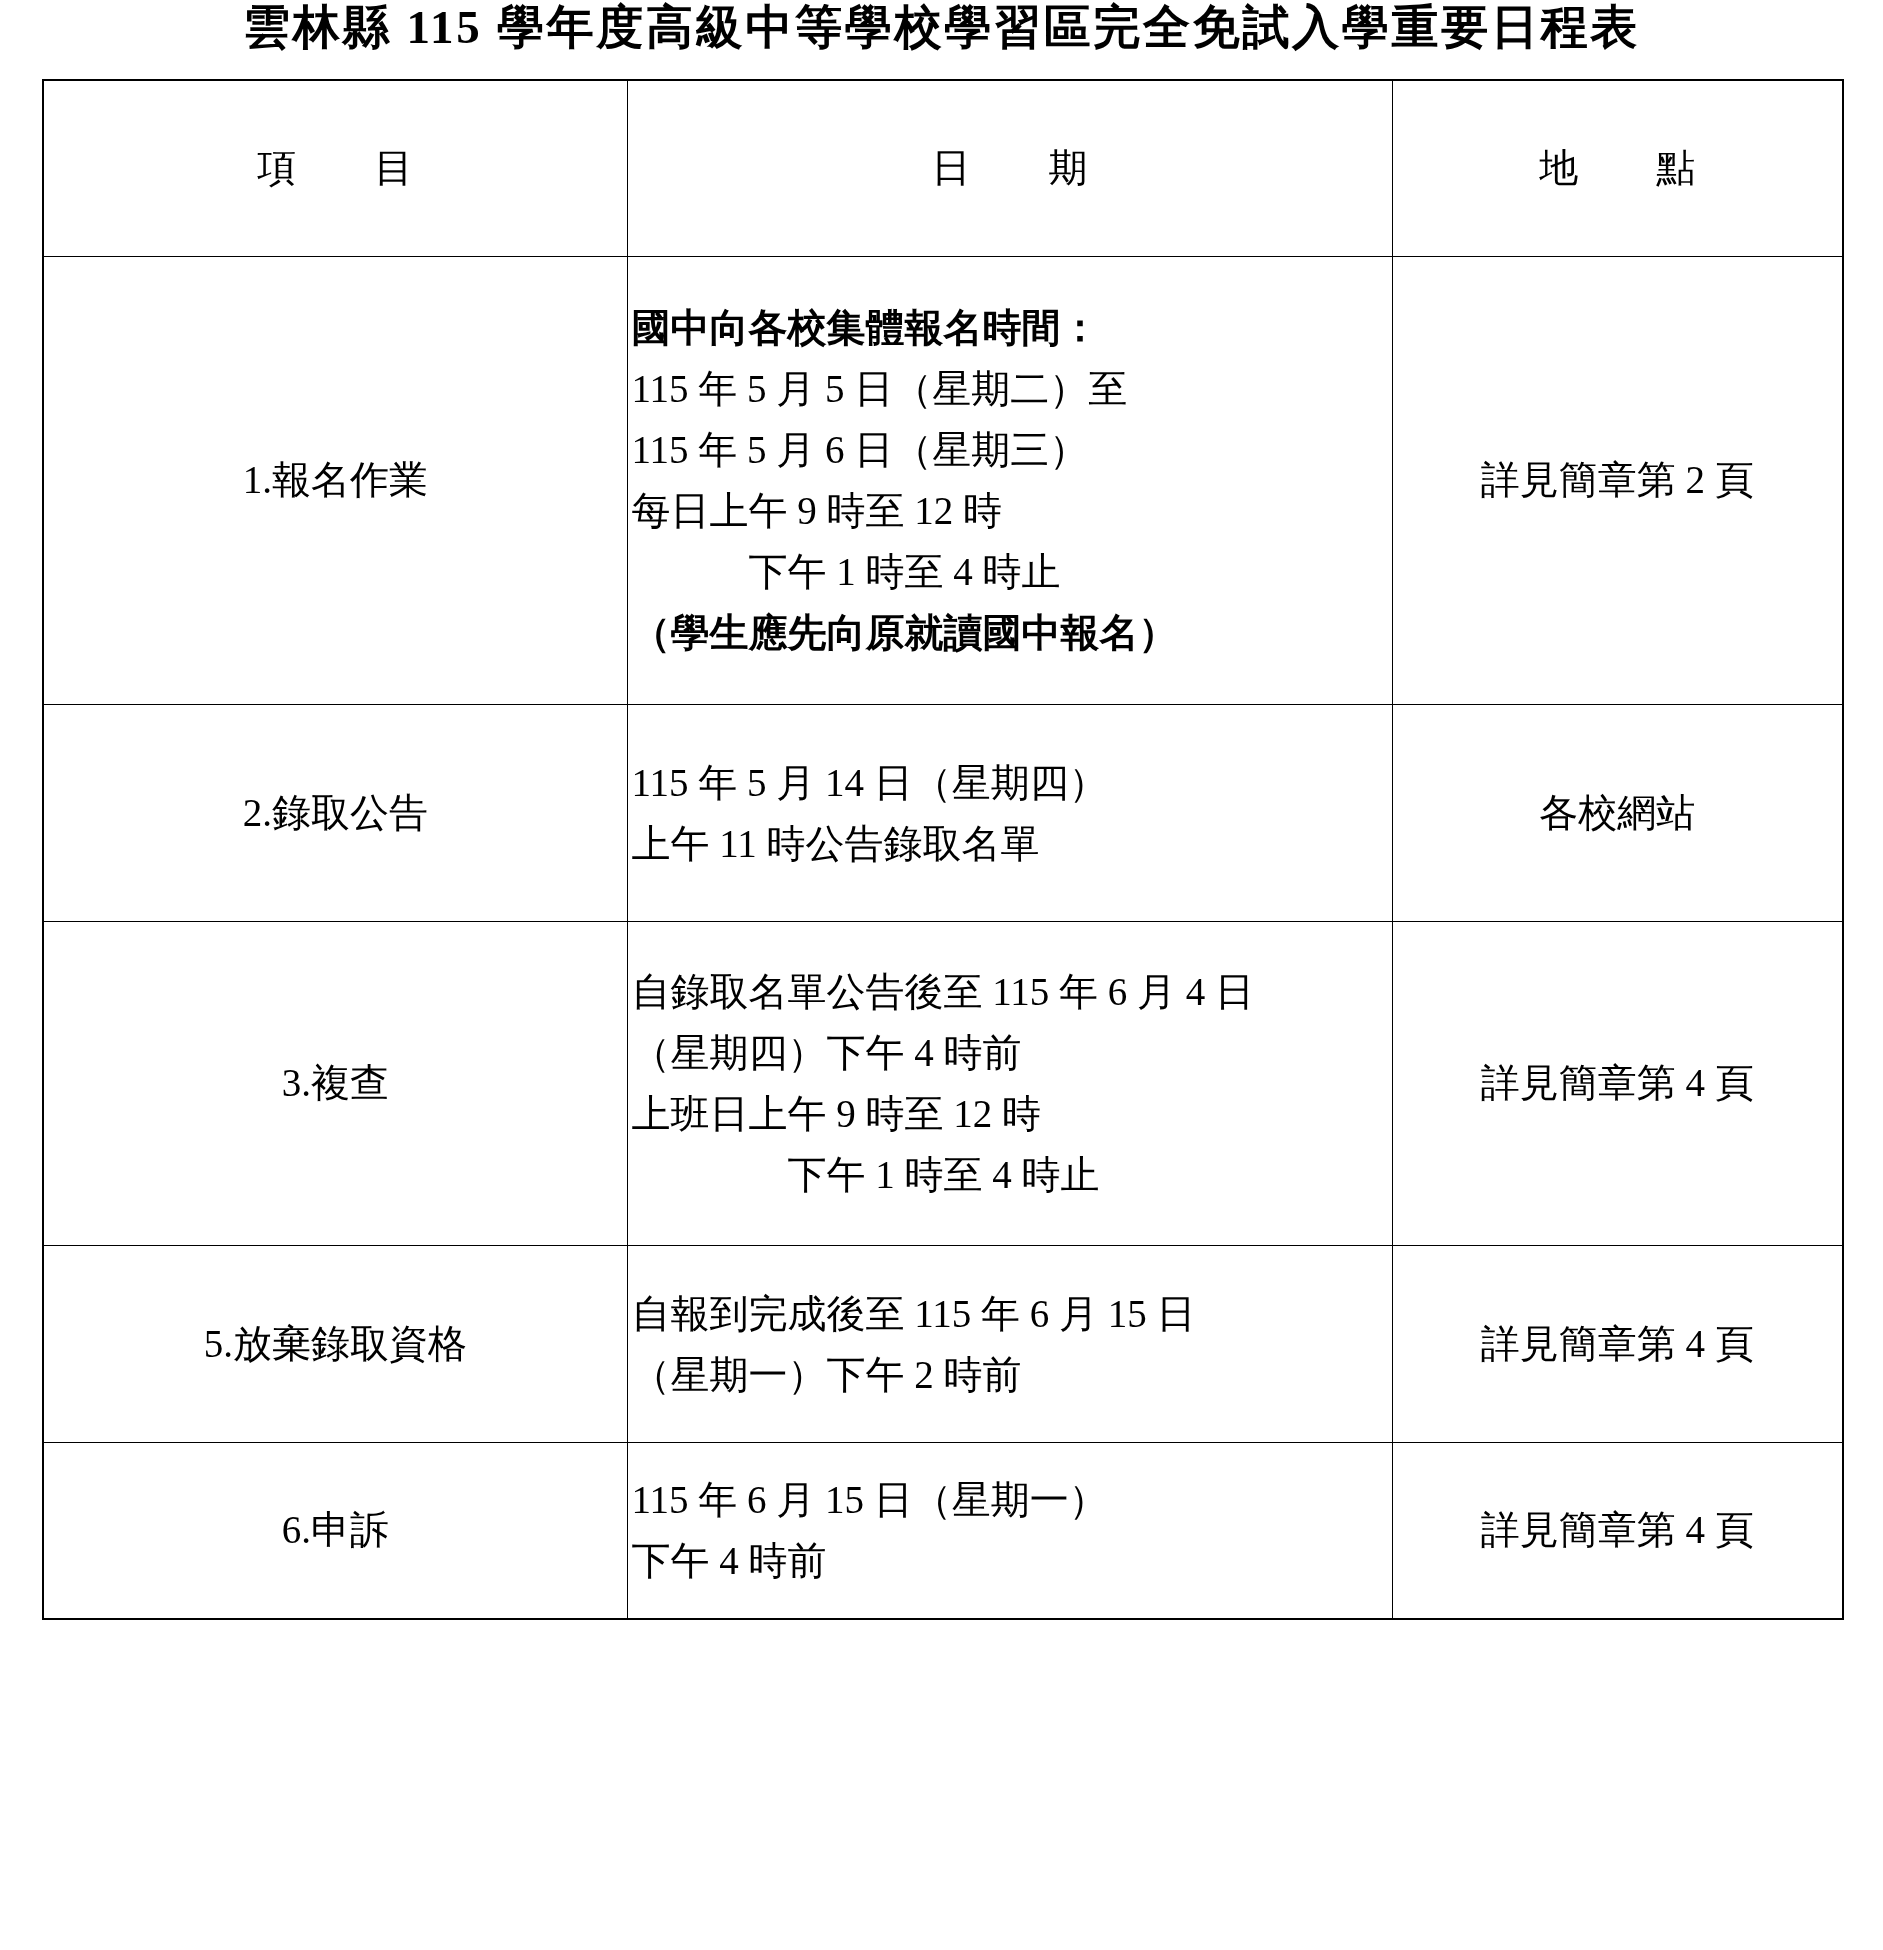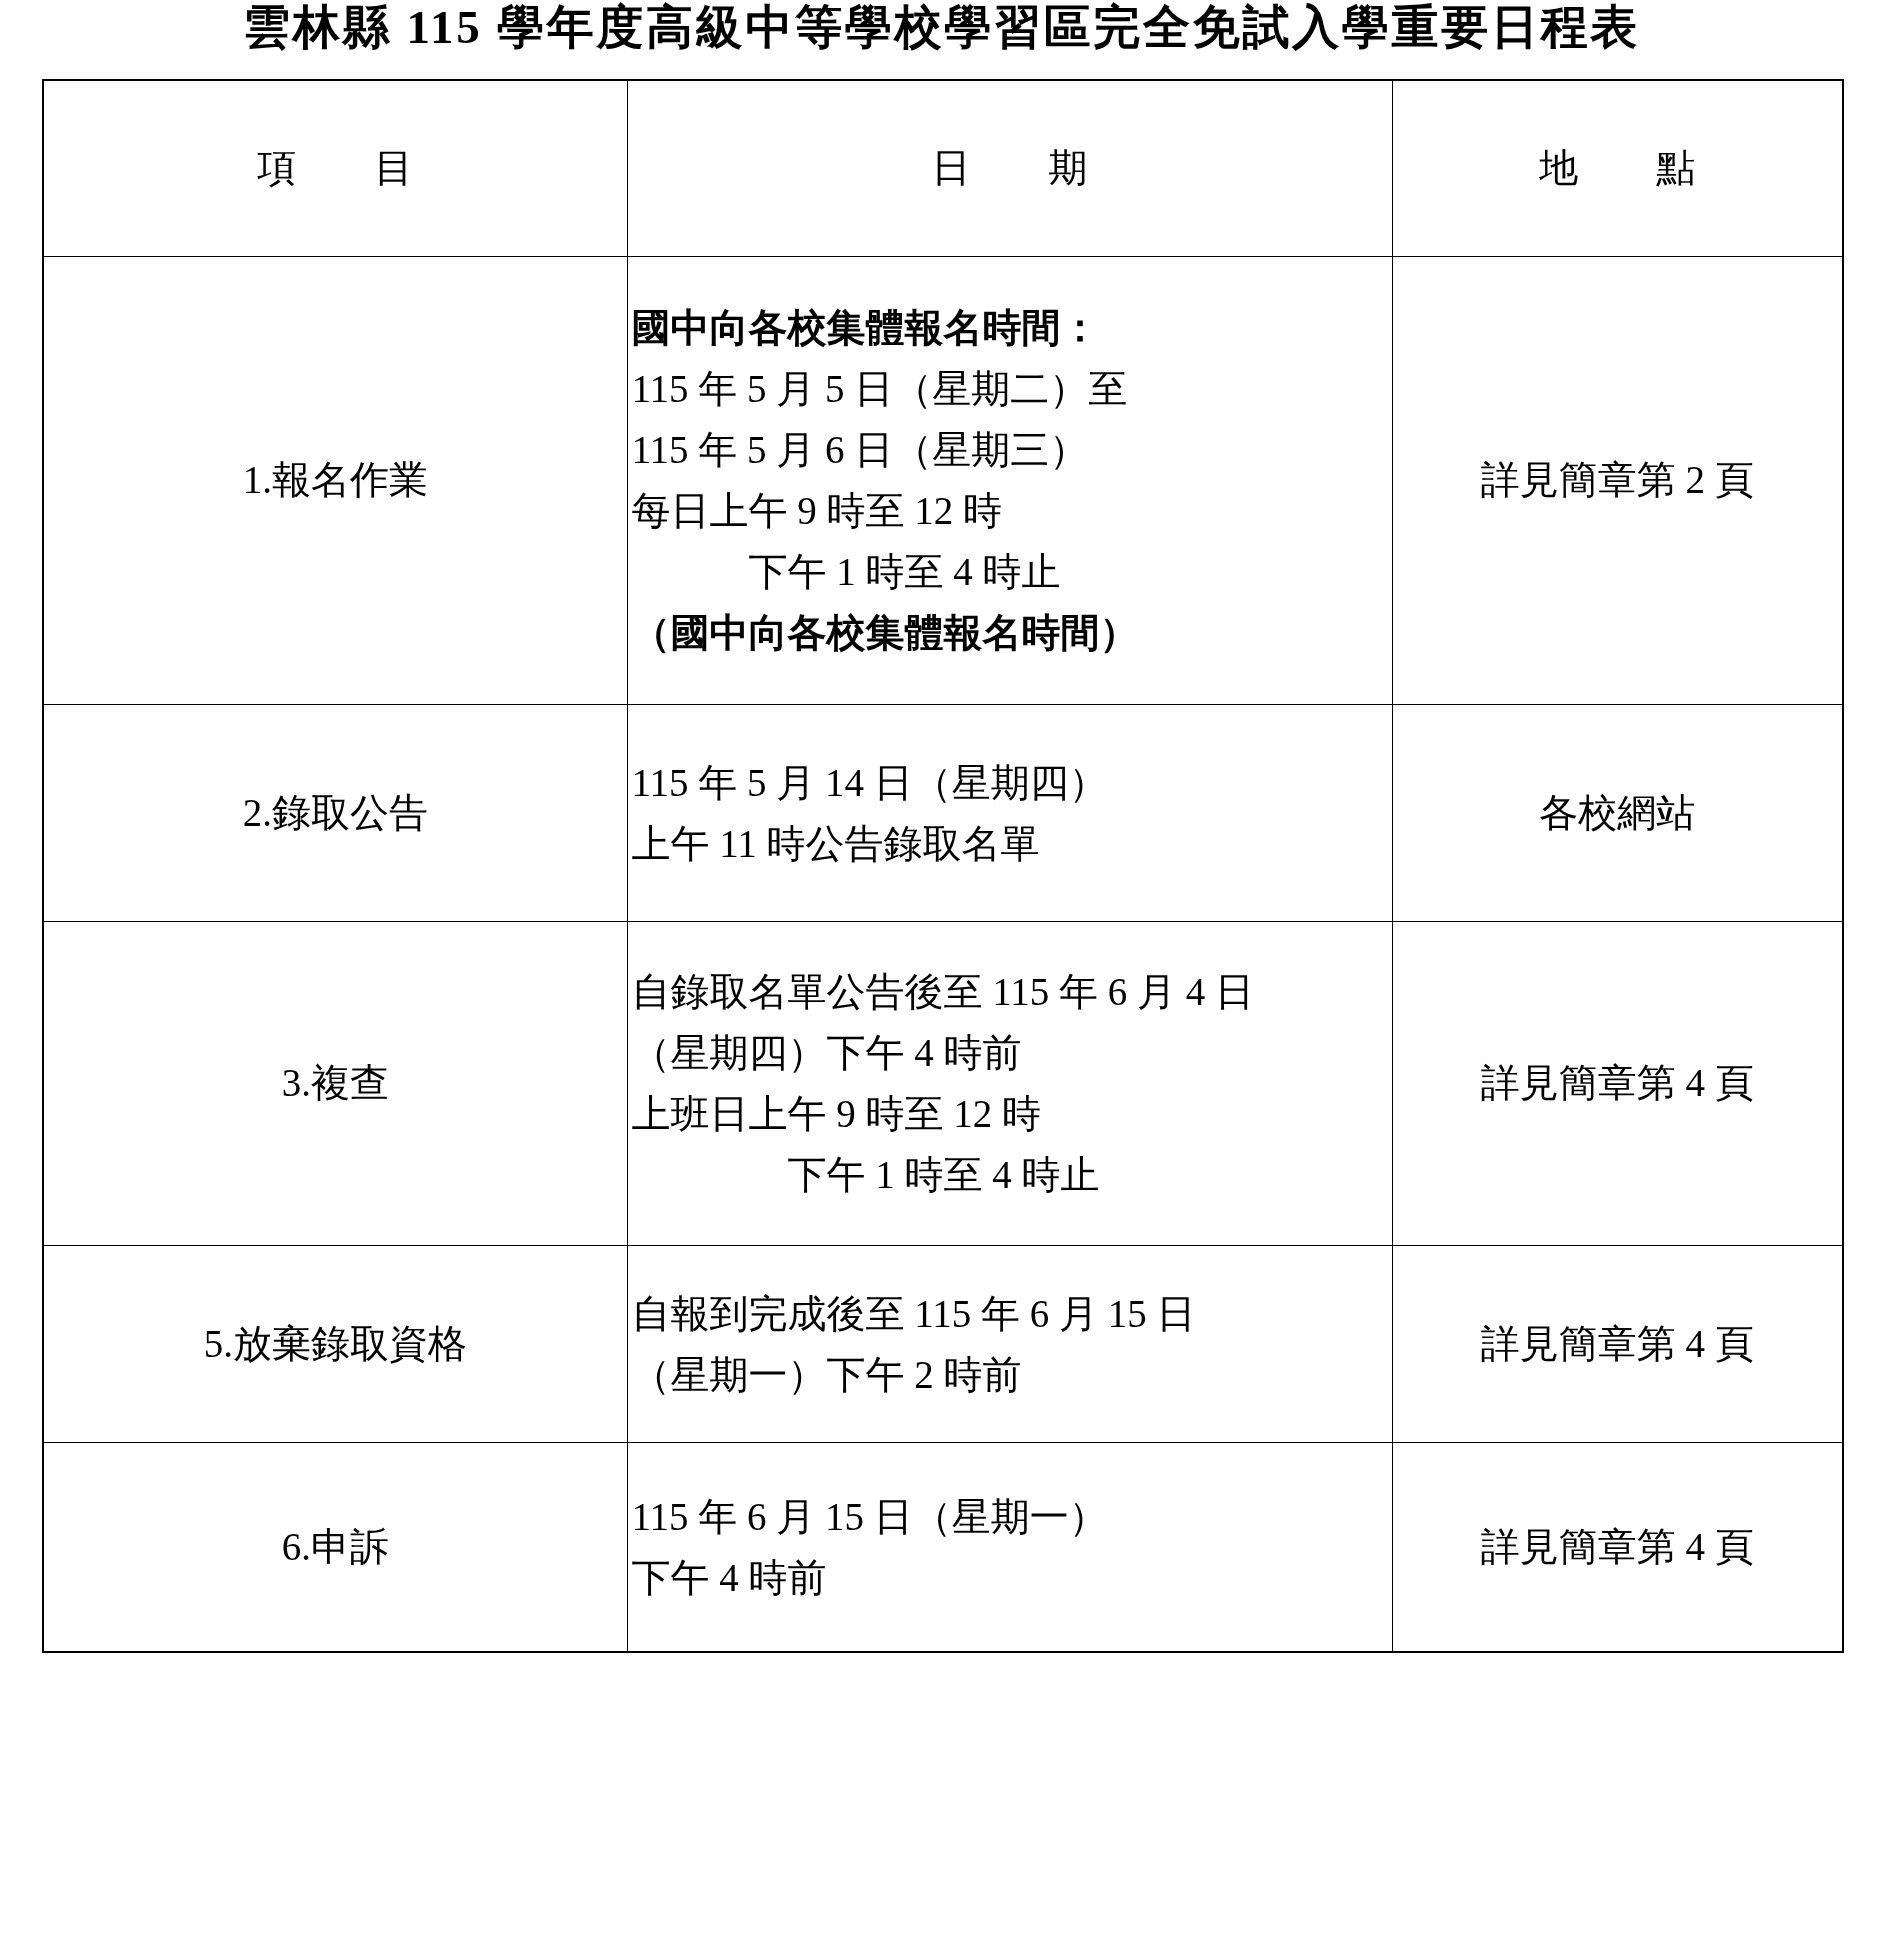--- a/index.html
+++ b/index.html
@@ -46,21 +46,21 @@
   col.c-item { width: 584px; }
   col.c-date { width: 765px; }
   col.c-loc  { width: 451px; }
 
   tr.header-row { height: 176px; }
   tr.r0 { height: 448px; }
   tr.r1 { height: 217px; }
   tr.r2 { height: 324px; }
   tr.r3 { height: 182px; }
   tr.r4 { height: 197px; }
-  tr.r5 { height: 210px; }
+  tr.r5 { height: 177px; }
 
   th.head-cell {
     text-align: center;
     white-space: pre;
   }
   td.item-cell {
     text-align: center;
     padding-left: 12.5px;
     white-space: pre;
   }
@@ -101,21 +101,21 @@
     </thead>
     <tbody id="rows-body">
         <tr class="r0">
           <td class="item-cell">1.報名作業</td>
           <td class="date-cell">
             <div class="date-line bold">國中向各校集體報名時間：</div>
             <div class="date-line">115 年 5 月 5 日（星期二）至</div>
             <div class="date-line">115 年 5 月 6 日（星期三）</div>
             <div class="date-line">每日上午 9 時至 12 時</div>
             <div class="date-line">　　　下午 1 時至 4 時止</div>
-            <div class="date-line bold">（國中向各校集體報名時間）</div>
+            <div class="date-line bold">（學生應先向原就讀國中報名）</div>
           </td>
           <td class="location-cell">詳見簡章第 2 頁</td>
         </tr>
         <tr class="r1">
           <td class="item-cell">2.錄取公告</td>
           <td class="date-cell">
             <div class="date-line">115 年 5 月 14 日（星期四）</div>
             <div class="date-line">上午 11 時公告錄取名單</div>
           </td>
           <td class="location-cell">各校網站</td>

